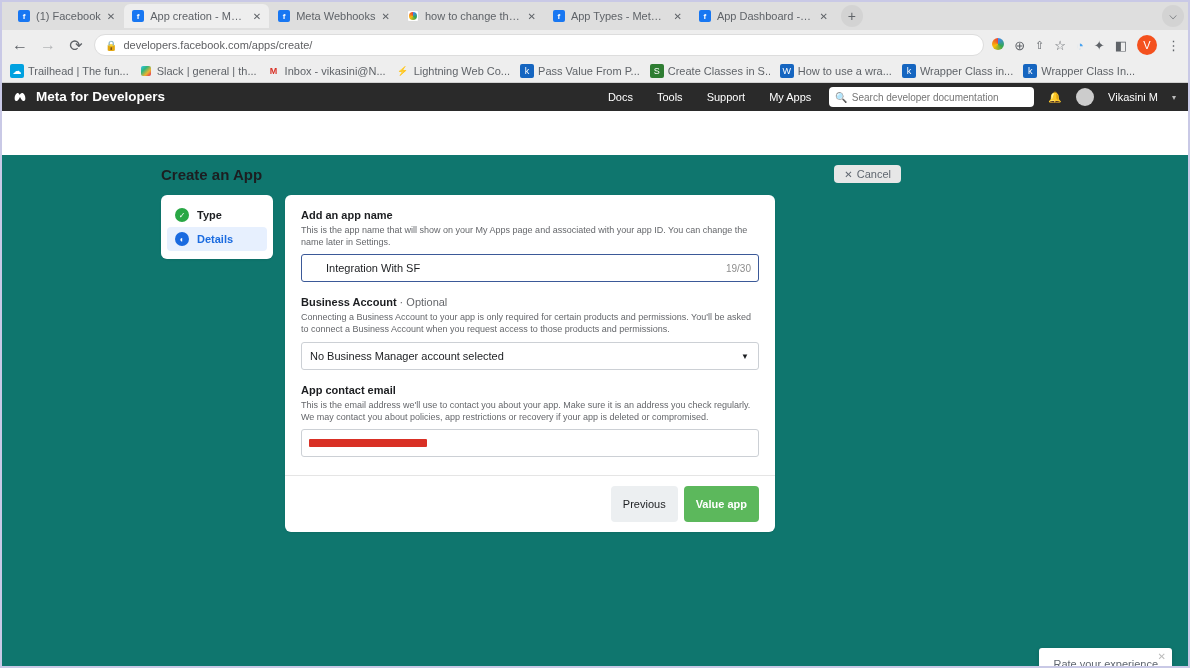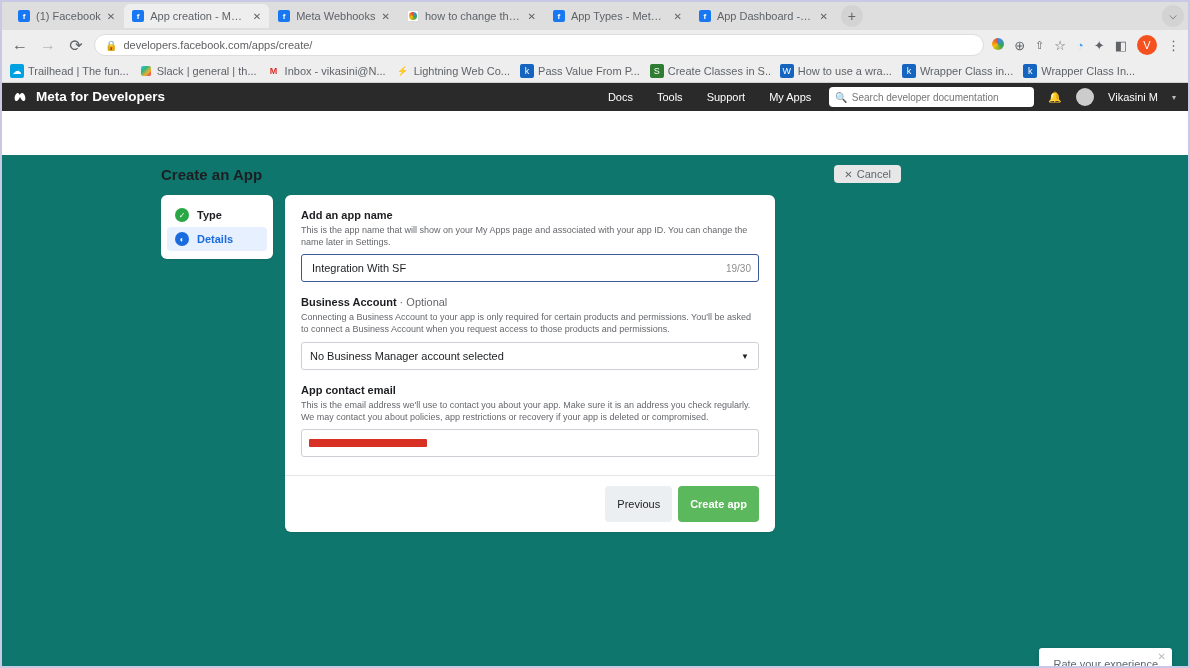--- a/index.html
+++ b/index.html
@@ -42,21 +42,21 @@
   .step-item.done .step-circle { background:#29a745; }
   .step-circle { width:14px; height:14px; border-radius:50%; display:flex; align-items:center; justify-content:center; color:#fff; font-size:8px; flex-shrink:0;}
   .step-circle.blue { background:#1a6be0;}
   .step-label-text { font-weight:600;text-align:right; }
   .form-card { background:#fff; border-radius:6px; box-shadow: 0 1px 2px rgba(0,0,0,0.08); width:490px; }
   .form-body { padding: 14px 16px 4px 16px; }
   .field-block { margin-bottom: 14px; }
   .field-label { font-size: 11px; font-weight:700; color:#1c1e21; margin-bottom:3px;}
   .field-help { font-size: 9px; color:#65676b; line-height:1.35; margin-bottom:6px;}
   .optional-tag { font-weight:400; color:#65676b;}
-  .text-input { width:100%; height:28px; border:1px solid #3b5998; border-radius:3px; padding:0 10px; font-size:11px; color:#1c1e21; outline:none; position:relative;}
+  .text-input { width:100%; height:28px; border:1px solid #3b5998; border-radius:3px; padding:0 24px; font-size:11px; color:#1c1e21; outline:none; position:relative;}
   .text-input.plain-border { border-color:#ccd0d5;}
   .input-wrap { position:relative; }
   .char-count { position:absolute; right:8px; top:50%; transform:translateY(-50%); font-size:10px; color:#8d8d8d;}
   .email-redacted { position:absolute; left:8px; top:50%; transform:translateY(-50%); width:118px; height:8px; background:#d93025; border-radius:1px;}
   .select-wrap { position:relative; }
   .select-wrap::after { content:"▼"; position:absolute; right:10px; top:50%; transform:translateY(-50%); font-size:8px; color:#1c1e21; }
   .select-input { width:100%; height:28px; border:1px solid #ccd0d5; border-radius:3px; padding:0 8px; font-size:11px; color:#1c1e21; appearance:none; background:#fff; }
   .form-footer { border-top:1px solid #e5e5e5; padding:10px 16px; display:flex; align-items:center; font-size:10px; color:#606770;}
   .form-footer a { color:#1a6be0; text-decoration:none; }
   .footer-btns { margin-left:auto; display:flex; gap:6px;}
@@ -254,21 +254,21 @@
             <div class="input-wrap">
               <input class="text-input plain-border" style="">
               <span class="email-redacted"></span>
             </div>
           </div>
         </div>
 
         <div class="form-footer">
           <div class="footer-btns">
             <button class="btn-prev">Previous</button>
-            <button class="btn-create">Create app</button>
+            <button class="btn-create">Value app</button>
           </div>
         </div>
       </div>
     </div>
   </div>
 
   <div class="feedback-card">
     <span class="close-x">✕</span>
     <div class="feedback-title">Rate your experience</div>
     <div class="feedback-options">

